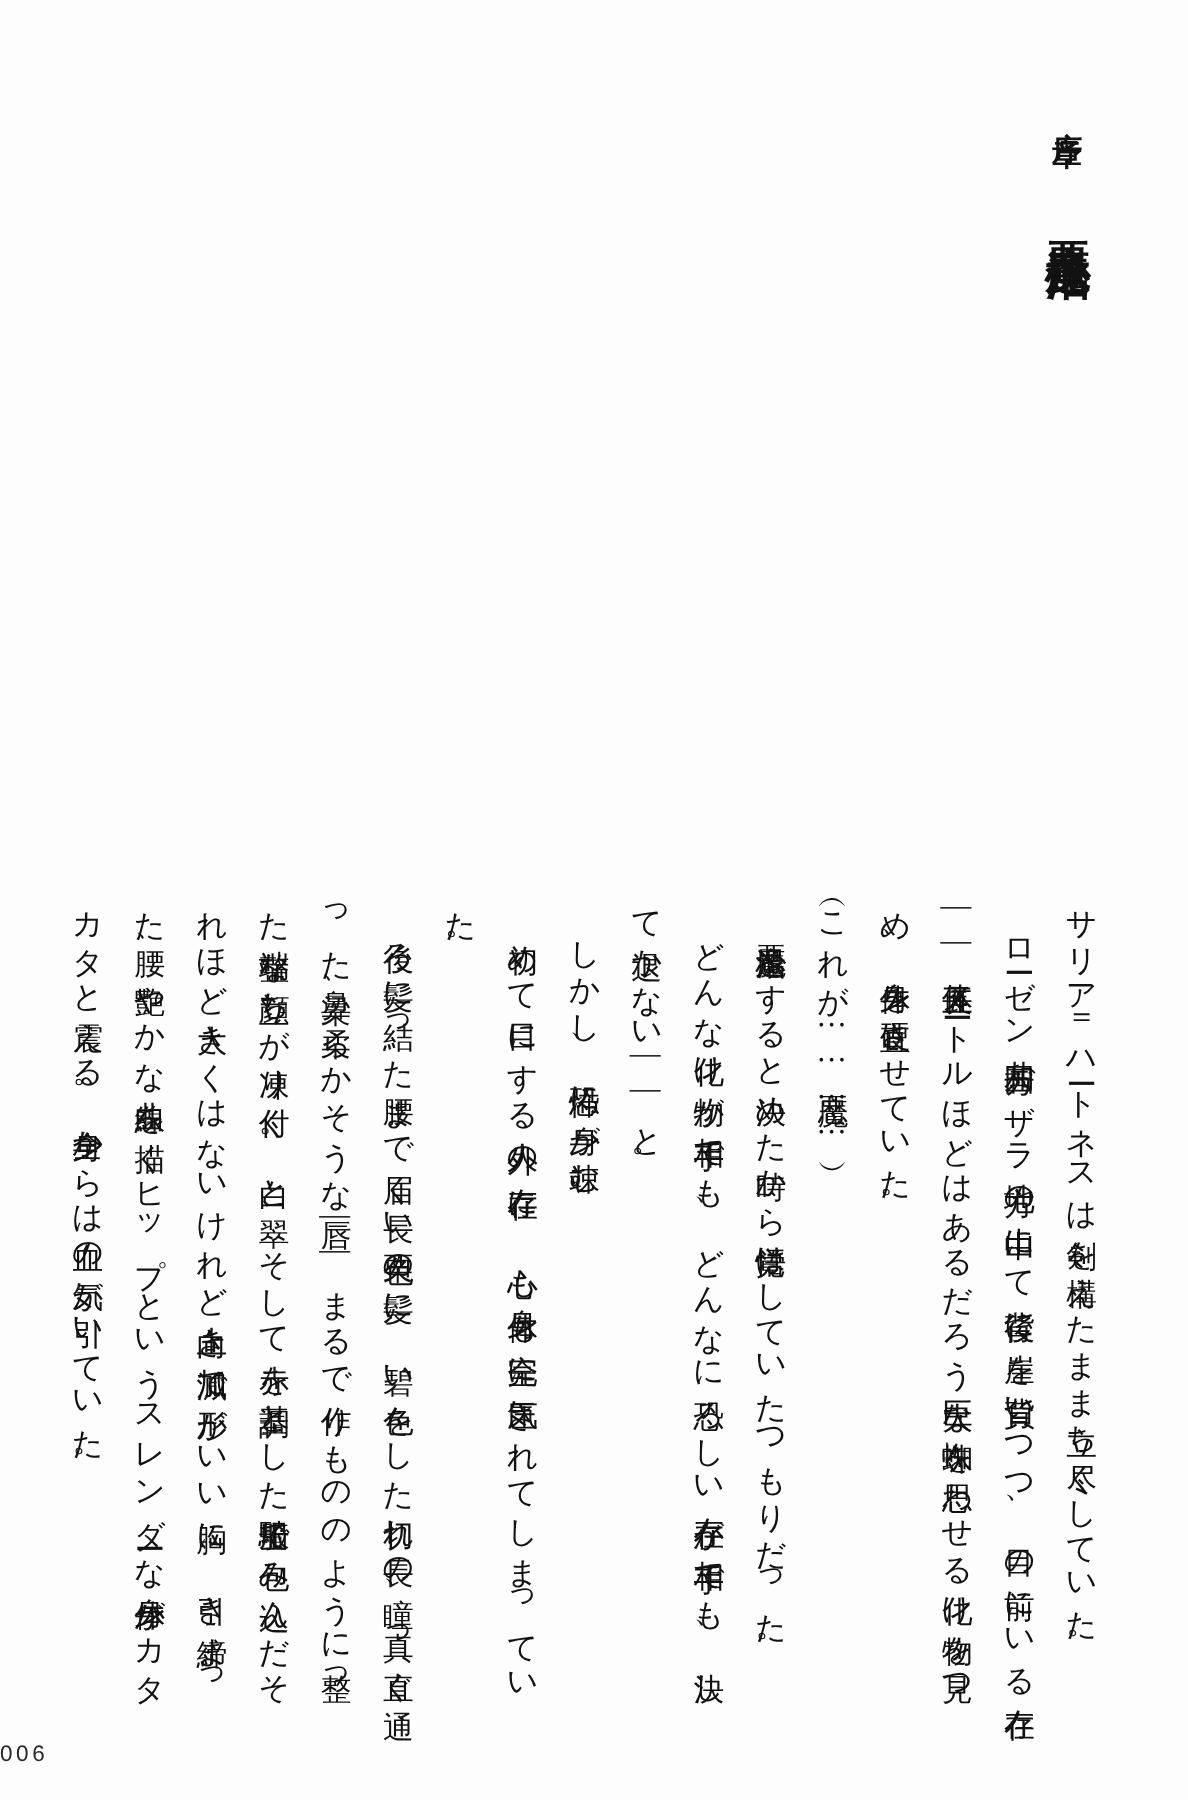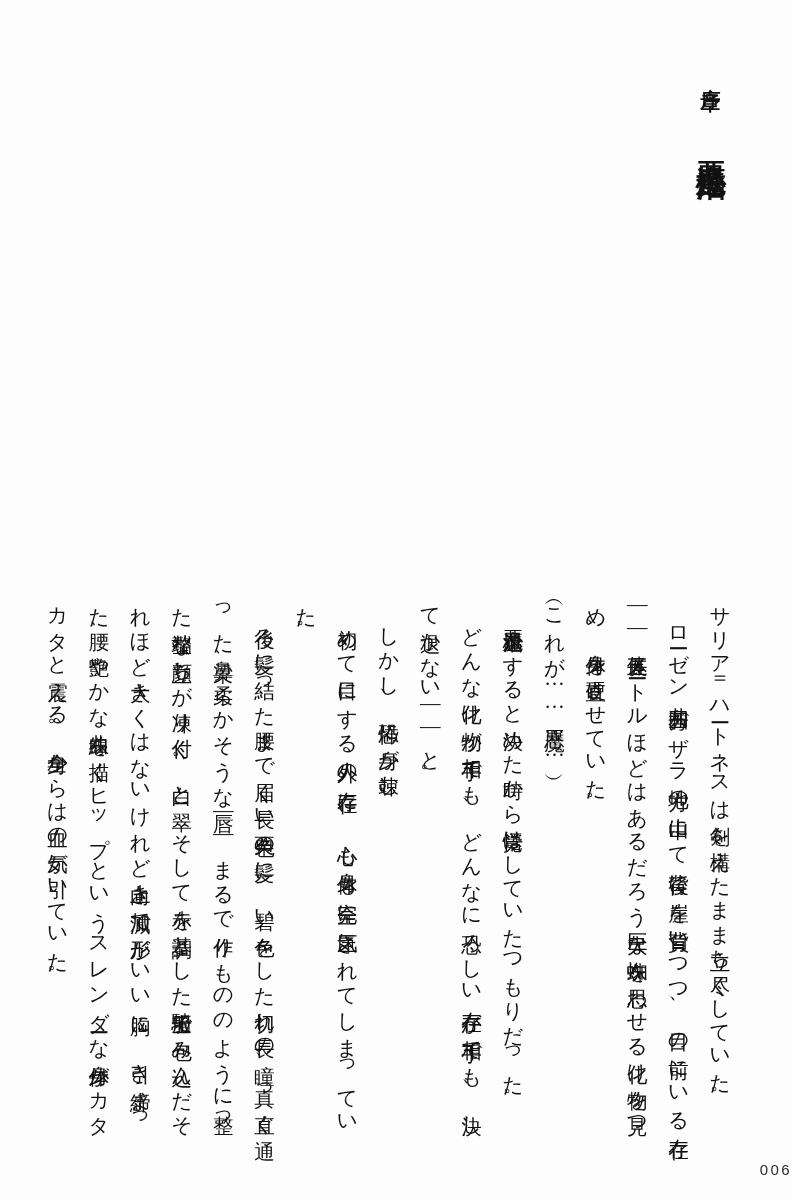--- a/index.html
+++ b/index.html
@@ -79,21 +79,21 @@
     text-indent: 1em;
   }
   .body-text p.noindent {
     text-indent: 0;
   }
   .page-number {
     position: absolute;
     bottom: 22px;
     left: 0;
     width: 100%;
-    text-align: right;
+    text-align: left;
     font-family: "Liberation Sans", sans-serif;
     font-size: 15px;
     letter-spacing: 0.16em;
     color: #2a2a2a;
   }
 </style>
 </head>
 <body>
 
 <div class="page">

